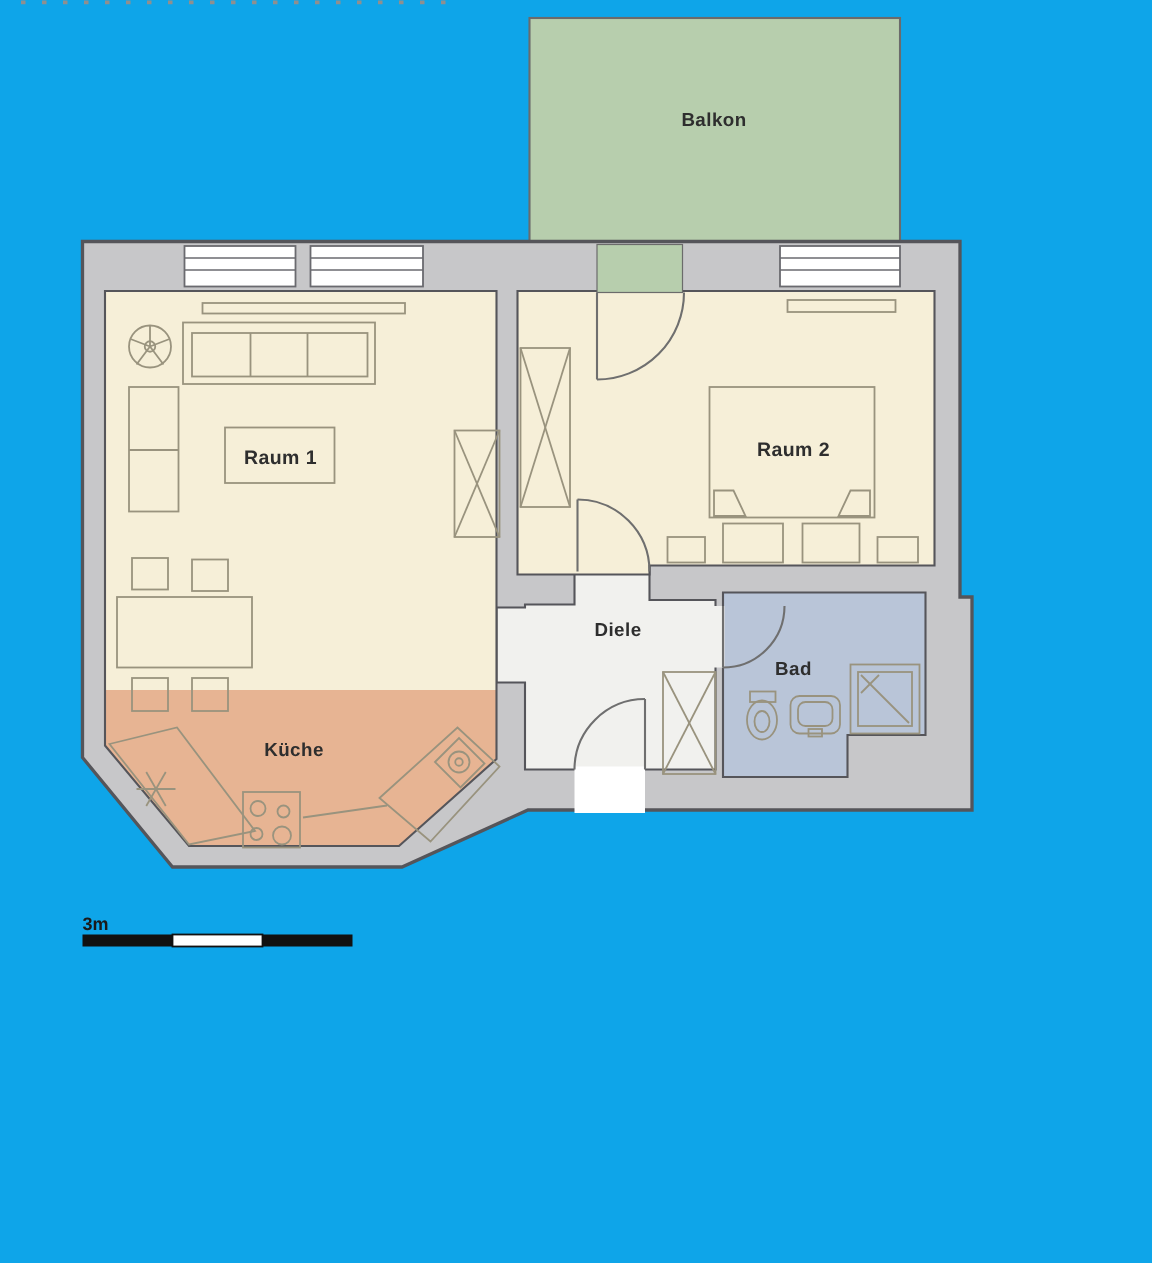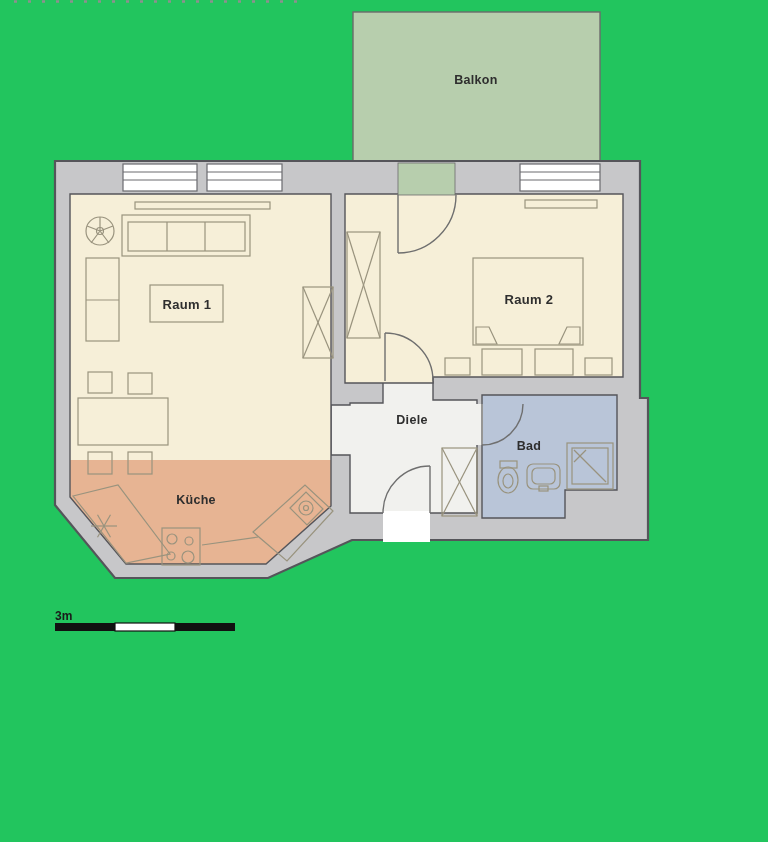--- a/index.html
+++ b/index.html
@@ -1,16 +1,16 @@
 <!DOCTYPE html>
 <html><head>
 <meta charset="utf-8">
 <style>
   html,body{margin:0;padding:0;background:#ffffff;}
-  .page{position:relative;width:768px;height:842px;background:#22c55e;overflow:hidden;
+  .page{position:relative;width:768px;height:842px;background:#0ea5e9;overflow:hidden;
         font-family:"Liberation Sans",sans-serif;}
   svg{display:block;}
   .wallpoly{stroke:#55555a;stroke-width:2.2;stroke-linejoin:miter;}
   .roompoly{stroke:#55555a;stroke-width:1.4;}
   .nofill{fill:none;}
   .win{fill:#ffffff;stroke:#6a6a6f;stroke-width:1.2;}
   .winline{stroke:#6a6a6f;stroke-width:1;}
   .furn{fill:none;stroke:#99937e;stroke-width:1.2;}
   .door{fill:none;stroke:#6f6f6f;stroke-width:1.4;}
   .room-label{font:600 12.5px "Liberation Sans",sans-serif;fill:#2e2e2e;

